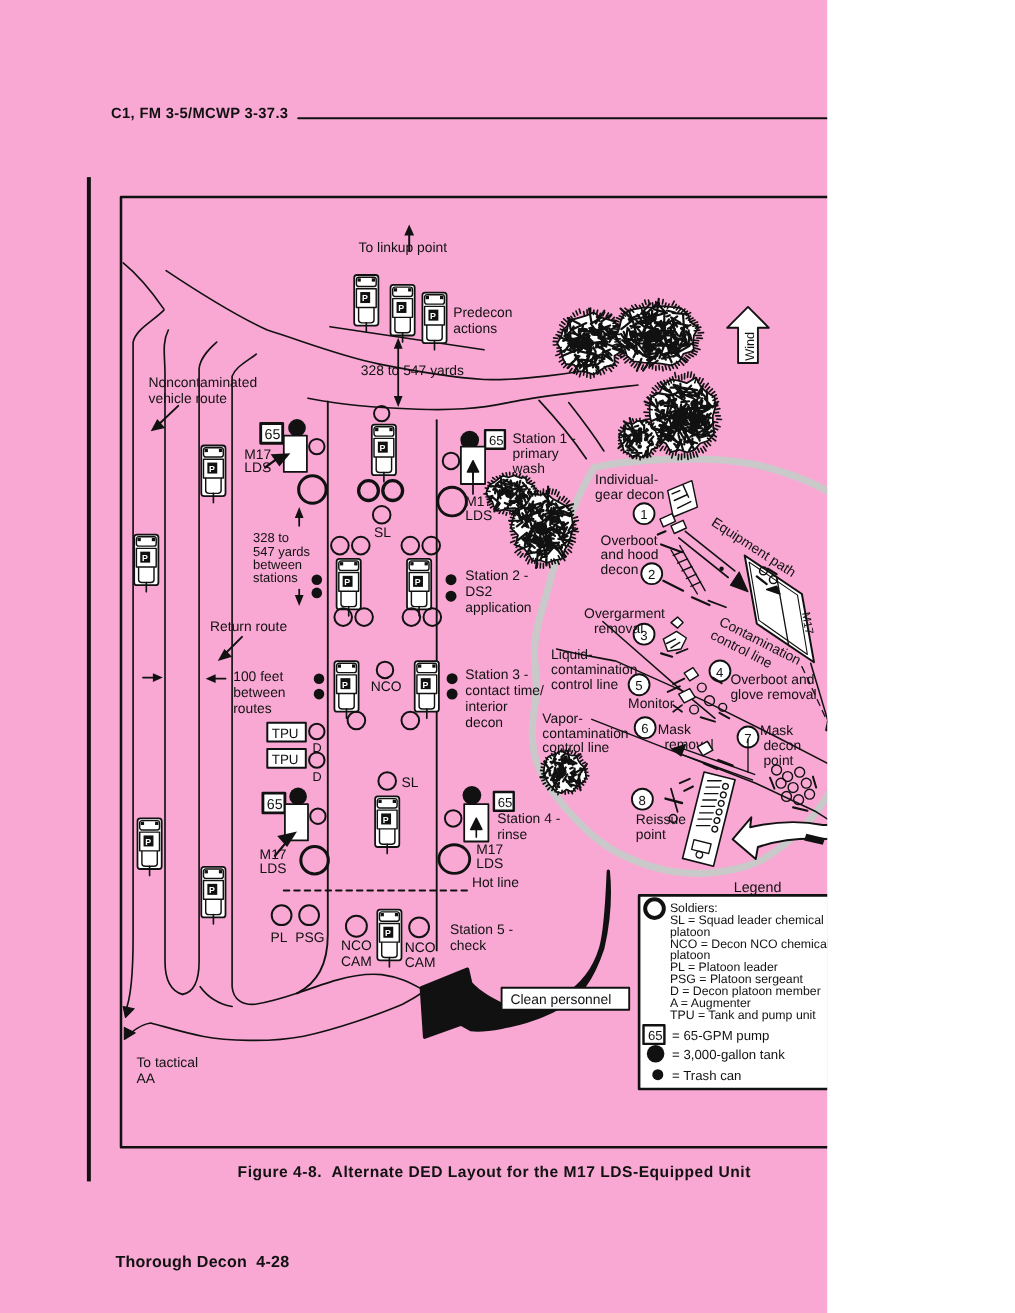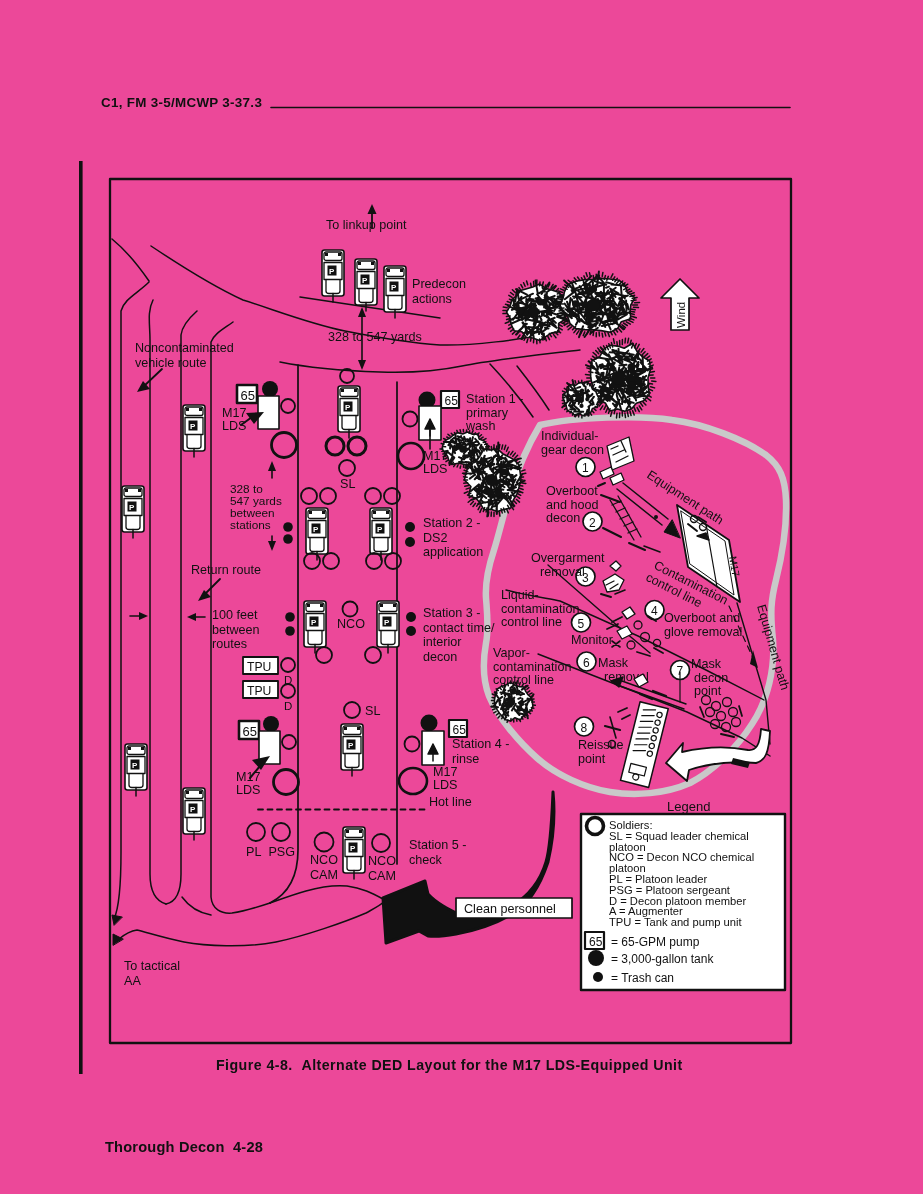--- a/index.html
+++ b/index.html
@@ -1,14 +1,14 @@
 <!DOCTYPE html>
 <html><head><meta charset="utf-8"><title>FM 3-5 p4-28</title><style>
 html,body{margin:0;padding:0;background:#fff;}
-#pg{-webkit-font-smoothing:antialiased;position:relative;width:923px;height:1194px;background:#ec4899;overflow:hidden;font-family:"Liberation Sans",sans-serif;}
+#pg{-webkit-font-smoothing:antialiased;position:relative;width:752px;height:1194px;background:#f9a8d4;overflow:hidden;font-family:"Liberation Sans",sans-serif;}
 </style></head><body>
 <div id="pg">
 <svg width="923" height="1194" viewBox="0 0 923 1194" style="position:absolute;left:0;top:0" fill="none" stroke-linecap="round" stroke-linejoin="round">
 <defs>
 <g id="trk">
 <rect x="0" y="0" width="22" height="46" rx="2.5" fill="#fff" stroke="#111" stroke-width="1.6"></rect>
 <rect x="2" y="2" width="18" height="8.5" rx="2" fill="#fff" stroke="#111" stroke-width="1.3"></rect>
 <rect x="3" y="3" width="3" height="3" fill="#111"></rect>
           <rect x="16" y="3" width="3" height="3" fill="#111"></rect>
 <rect x="2" y="12.5" width="18" height="17" fill="#fff" stroke="#111" stroke-width="1.3"></rect>

